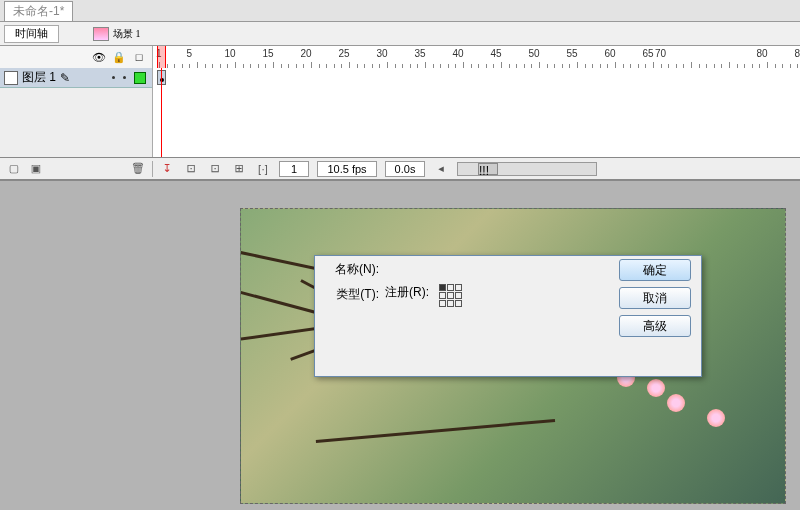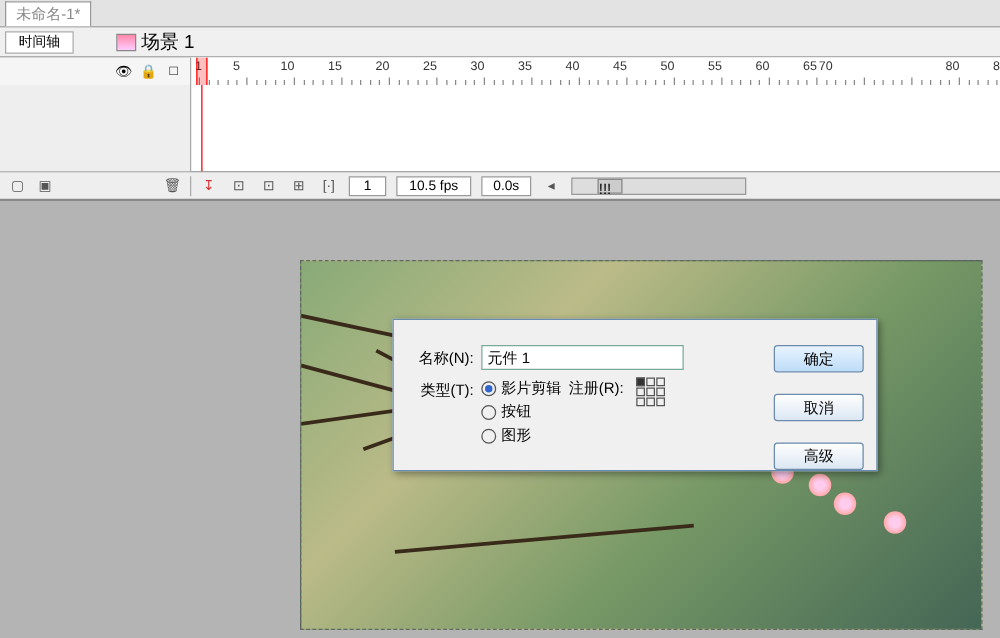--- a/index.html
+++ b/index.html
@@ -3,21 +3,21 @@
 <meta charset="utf-8">
 <style>
 * { margin: 0; padding: 0; box-sizing: border-box; font-family: "Microsoft YaHei", Tahoma, sans-serif; font-size: 12px; }
 body { background: #b4b4b4; width: 800px; height: 510px; overflow: hidden; position: relative; }
 
 
 .top-tabs { background: #e3e3e3; height: 22px; border-bottom: 1px solid #999; display: flex; align-items: center; }
 .file-tab { background: #fff; border: 1px solid #999; border-bottom: none; padding: 2px 8px; margin-left: 4px; height: 20px; display: flex; align-items: center; color: #888; }
 .secondary-tabs { background: #f0f0f0; height: 24px; border-bottom: 1px solid #999; display: flex; align-items: center; padding-left: 4px; }
 .tab-btn { border: 1px solid #aaa; background: #fff; padding: 1px 10px; margin-right: 6px; display: flex; align-items: center; height: 18px; font-size: 11px; }
-.scene-lbl { display: flex; align-items: center; font-size: 15px; padding-left: 28px; }
+.scene-lbl { display: flex; align-items: center; font-size: 10px; padding-left: 28px; font-family: Liberation Serif, serif; }
 .scene-lbl::before { content: ""; width: 14px; height: 12px; background: linear-gradient(to bottom,#f8a 0%,#fcf 100%); border: 1px solid #888; margin-right: 4px; }
 
 
 .timeline-area { background: #f5f5f5; border-bottom: 1px solid #888; }
 .icons-row { display: flex; height: 22px; align-items: center; }
 .layer-icons { width: 152px; display: flex; justify-content: flex-end; align-items: center; gap: 6px; padding-right: 6px; }
 .mini-icon { width: 14px; height: 14px; display: flex; align-items: center; justify-content: center; font-size: 11px; }
 .ruler { flex: 1; position: relative; height: 22px; background: #fff; border-left: 1px solid #aaa; overflow: hidden; }
 .ruler-ticks { position: absolute; top: 0; left: 0; right: 0; height: 22px; }
 .ruler-num { position: absolute; top: 2px; font-size: 10px; color: #333; transform: translateX(-3px); }
@@ -57,33 +57,33 @@
 
 .stage-wrap { position: absolute; left: 240px; top: 208px; width: 546px; height: 296px; border: 1px dashed #666; background: linear-gradient(135deg,#8a7 0%,#bb8 30%,#796 60%,#465 100%); overflow: hidden; }
 .branch { position: absolute; background: #3a2a1a; transform-origin: left center; height: 3px; }
 .flower { position: absolute; width: 18px; height: 18px; border-radius: 50%; background: radial-gradient(circle,#fce 30%,#faa 70%,#e89 100%); }
 
 
 .dialog { position: absolute; left: 314px; top: 255px; width: 388px; height: 122px; background: #f0f0f0; border: 1px solid #6a8bad; box-shadow: 2px 2px 6px rgba(0,0,0,0.4); }
 .dlg-title { height: 26px; background: linear-gradient(to bottom,#eef4fb,#cfe0f2); border-bottom: 1px solid #aac; display: flex; align-items: center; padding: 0 4px 0 8px; font-size: 12px; }
 .dlg-title .sp { flex: 1; }
 .dlg-close { width: 40px; height: 18px; background: linear-gradient(to bottom,#e67,#c23); border: 1px solid #811; border-radius: 2px; color: #fff; display: flex; align-items: center; justify-content: center; font-size: 11px; }
-.dlg-body { padding: 20px 10px; display: flex; }
+.dlg-body { padding: 3px 10px; display: flex; }
 .dlg-left { flex: 1; }
 .dlg-row { display: flex; align-items: flex-start; margin-bottom: 6px; gap: 6px; }
 .dlg-lbl { width: 54px; text-align: right; padding-top: 2px; }
 .dlg-input { flex: 1; height: 20px; border: 1px solid #7a9; background: #fff; padding: 0 4px; max-width: 162px; }
 .radios { display: flex; flex-direction: column; gap: 2px; }
 .radio-opt { display: flex; align-items: center; gap: 4px; }
 .radio { width: 12px; height: 12px; border: 1px solid #555; border-radius: 50%; position: relative; }
 .radio.checked::after { content: ""; position: absolute; left: 2px; top: 2px; width: 6px; height: 6px; background: #36c; border-radius: 50%; }
 .reg-grid { display: inline-grid; grid-template-columns: repeat(3,7px); grid-template-rows: repeat(3,7px); gap: 1px; margin-left: 4px; }
 .reg-grid span { border: 1px solid #555; }
 .reg-grid span.sel { background: #333; }
-.dlg-btns { width: 72px; display: flex; flex-direction: column; gap: 17px; }
+.dlg-btns { width: 72px; display: flex; flex-direction: column; gap: 6px; }
 .dlg-btn { height: 22px; border: 1px solid #6a8bad; background: linear-gradient(to bottom,#fefefe,#dbe7f3); border-radius: 3px; display: flex; align-items: center; justify-content: center; font-size: 12px; }
 .dlg-btn.primary { background: linear-gradient(to bottom,#e8f4ff,#bddcf7); }
 .reg-lbl { }
 </style>
 </head>
 <body>
 
 <div class="top-tabs">
   <div class="file-tab">未命名-1*</div>
 </div>
@@ -203,20 +203,36 @@
           <div class="ruler-tick" style="left: 614px; height: 6px;"></div>
           <div class="ruler-tick" style="left: 621.6px;"></div>
           <div class="ruler-tick" style="left: 629.2px;"></div>
           <div class="ruler-tick" style="left: 636.8px;"></div>
           <div class="ruler-tick" style="left: 644.4px;"></div>
         </div>
       <div class="playhead"></div>
     </div>
   </div>
 
+  <div class="layer-row">
+    <div class="layer-head">
+      <span class="page-ic"></span>
+      <span>图层 1</span>
+      <span>✎</span>
+      <div class="layer-dots">
+        <span class="dot"></span>
+        <span class="dot"></span>
+        <span class="col-sq"></span>
+      </div>
+    </div>
+    <div class="frames">
+      <div class="key-frame"></div>
+      <div class="pl-line"></div>
+    </div>
+  </div>
 
   <div class="timeline-body-empty">
     <div class="tb-left"></div>
     <div class="tb-right">
         <div class="pl-line2"></div>
       </div>
   </div>
 
   <div class="ctrl-row">
     <div class="ctrl-left">
@@ -255,38 +271,23 @@
   <div class="flower" style="right:100px;top:185px"></div>
   <div class="flower" style="right:150px;top:160px"></div>
   <div class="flower" style="right:60px;top:200px"></div>
 </div>
 
 <div class="dialog">
   <div class="dlg-body">
     <div class="dlg-left">
       <div class="dlg-row">
         <div class="dlg-lbl">名称(N):</div>
-        <input class="dlg-input" value="元件 1" style="">
       </div>
       <div class="dlg-row">
         <div class="dlg-lbl">类型(T):</div>
-        <div class="radios">
-          <label class="radio-opt">
-              <span class="radio checked"></span>
-              <span>影片剪辑</span>
-            </label>
-          <label class="radio-opt">
-              <span class="radio"></span>
-              <span>按钮</span>
-            </label>
-          <label class="radio-opt">
-              <span class="radio"></span>
-              <span>图形</span>
-            </label>
-        </div>
         <div class="reg-lbl">注册(R):</div>
         <div class="reg-grid">
           <span class="sel"></span>
             <span></span>
             <span></span>
           <span></span>
             <span></span>
             <span></span>
           <span></span>
             <span></span>

